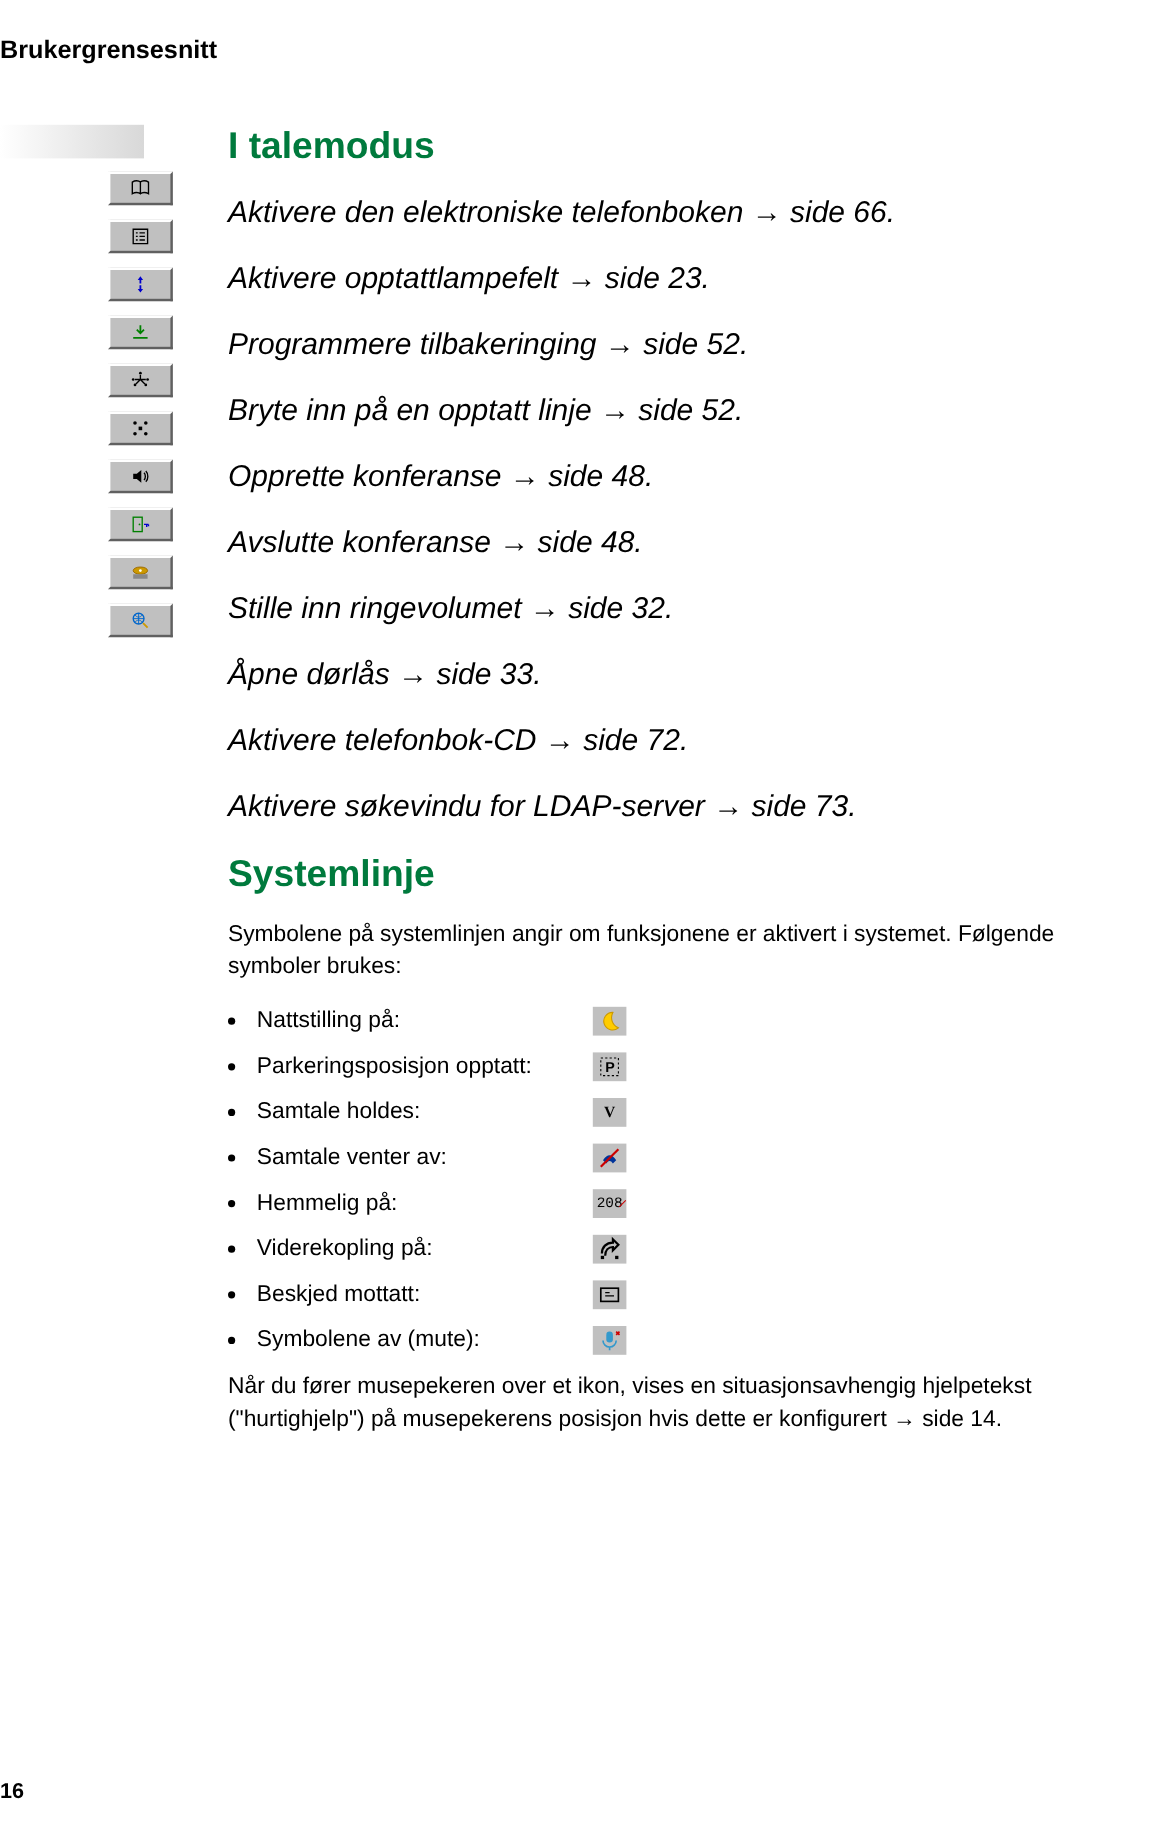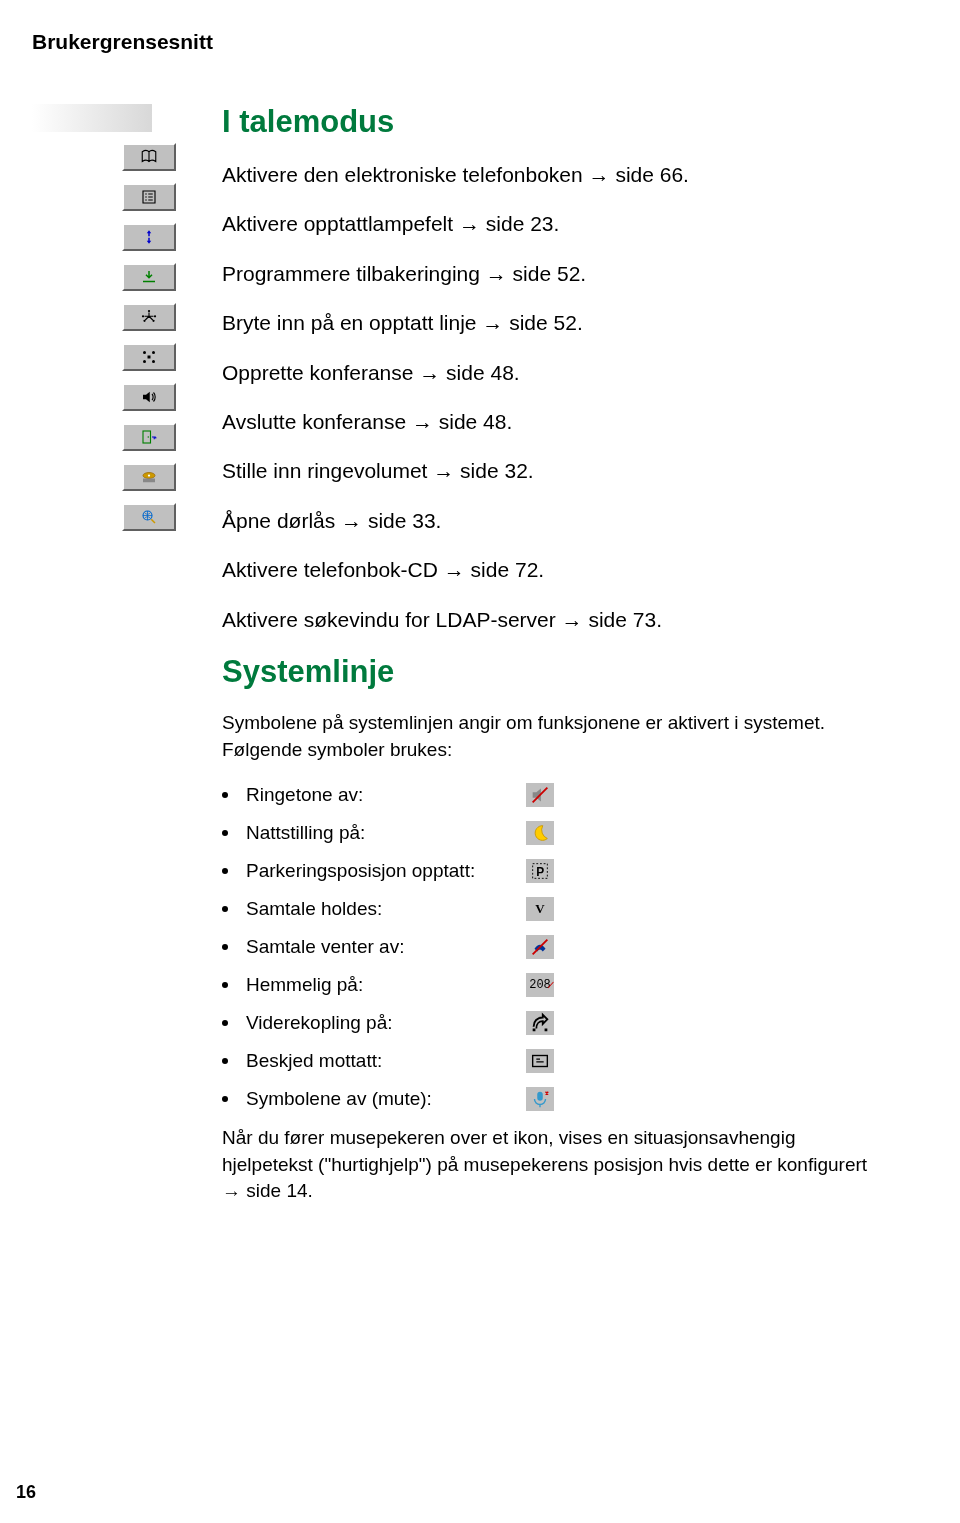--- a/index.html
+++ b/index.html
@@ -64,23 +64,24 @@
     padding-right: 20px;
   }
   .section-title {
     color: #007a3d;
     font-weight: bold;
     font-size: 31px;
     margin: 10px 0 20px 0;
     font-family: Arial, Helvetica, sans-serif;
   }
   .line {
-    font-size: 21px;
+    font-size: 25px;
     margin: 0 0 20px 0;
     line-height: 1.4;
+    font-style: italic;
   }
   .body-text {
     font-size: 19px;
     line-height: 1.4;
     margin-bottom: 20px;
   }
   .bullet-list {
     list-style: none;
     padding: 0;
     margin: 0;
@@ -117,27 +118,26 @@
   }
   .footer-text {
     font-size: 19px;
     line-height: 1.4;
     margin-top: 0;
   }
   .page-number {
     font-size: 18px;
     font-weight: bold;
     position: absolute;
-    left: 16px;
+    left: 0;
     bottom: 20px;
   }
   .page-wrapper {
     position: relative;
     min-height: 1523px;
-    padding-left: 32px;
   }
 </style>
 </head>
 <body>
 
 <div class="page-wrapper">
 <div class="page">
   <div class="header-title">Brukergrensesnitt</div>
 
   <div class="two-col">
@@ -246,30 +246,20 @@
       <div class="line">Aktivere telefonbok-CD → side 72.</div>
       <div class="line">Aktivere søkevindu for LDAP-server → side 73.</div>
 
       <div class="section-title">Systemlinje</div>
 
       <div class="body-text">Symbolene på systemlinjen angir om funksjonene er aktivert i systemet. Følgende symboler brukes:</div>
 
       <ul class="bullet-list">
         <li class="bullet-item">
           <span class="bullet-dot"></span>
-          <span class="bullet-label">Ringetone av:</span>
-          <span class="bullet-icon">
-                <svg viewBox="0 0 24 24">
-                  <path fill="#888" d="M4 9h4l5-4v14l-5-4H4z"></path>
-                  <path stroke="#cc0000" stroke-width="2" d="M4 20L20 4"></path>
-                </svg>
-              </span>
-        </li>
-        <li class="bullet-item">
-          <span class="bullet-dot"></span>
           <span class="bullet-label">Nattstilling på:</span>
           <span class="bullet-icon">
                 <svg viewBox="0 0 24 24">
                   <path fill="#ffcc00" stroke="#cc9900" d="M15 4a8 8 0 1 0 5 14 10 10 0 0 1-5-14z"></path>
                 </svg>
               </span>
         </li>
         <li class="bullet-item">
           <span class="bullet-dot"></span>
           <span class="bullet-label">Parkeringsposisjon opptatt:</span>

